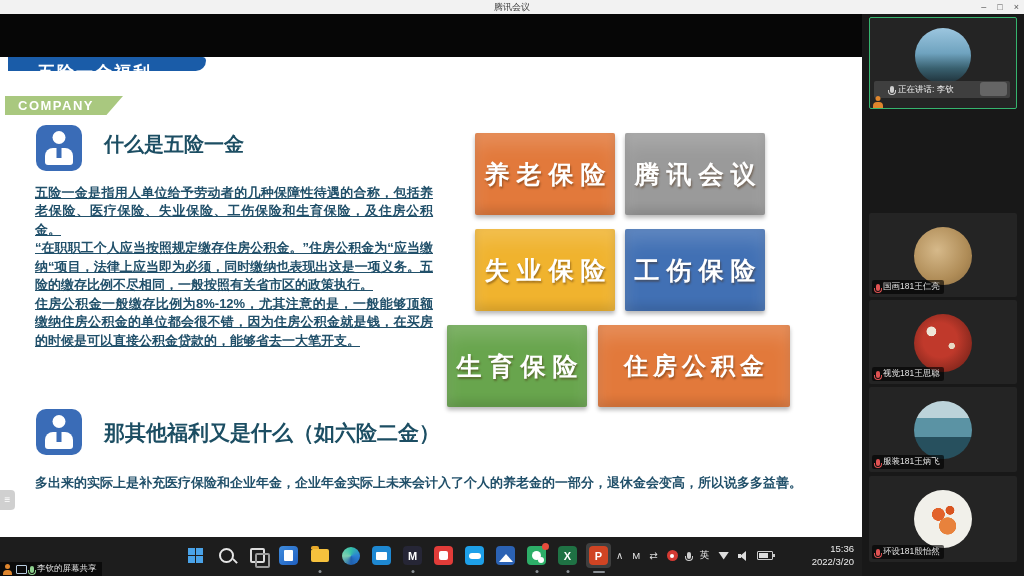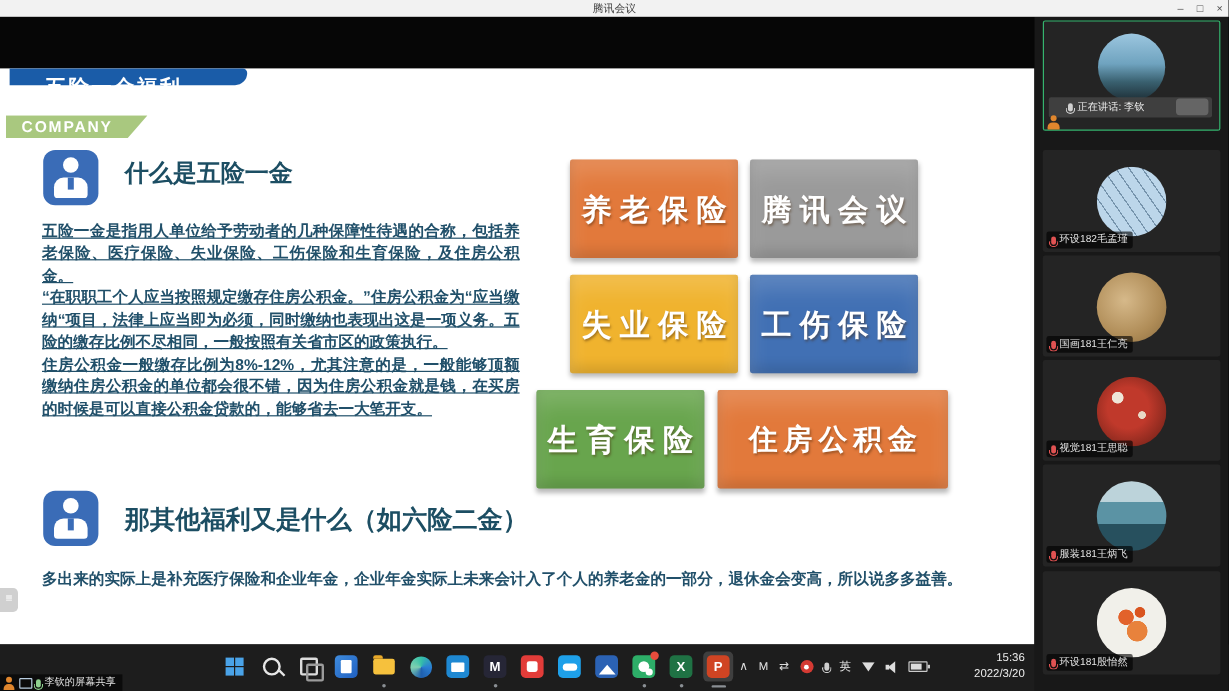--- a/index.html
+++ b/index.html
@@ -248,27 +248,20 @@
         <span class="mic"></span>
         <span>正在讲话: 李钦</span>
       </div>
       <div class="reaction-blob"></div>
       <div class="presenter-ico">
           <span class="h"></span>
           <span class="b"></span>
         </div>
     </div>
 
-    <div class="tile t2">
-      <div class="avatar a2"></div>
-      <div class="name-tag">
-        <span class="mic red"></span>
-        <span>环设182毛孟瑾</span>
-      </div>
-    </div>
 
     <div class="tile t3">
       <div class="avatar a3"></div>
       <div class="name-tag">
         <span class="mic red"></span>
         <span>国画181王仁亮</span>
       </div>
     </div>
 
     <div class="tile t4">

